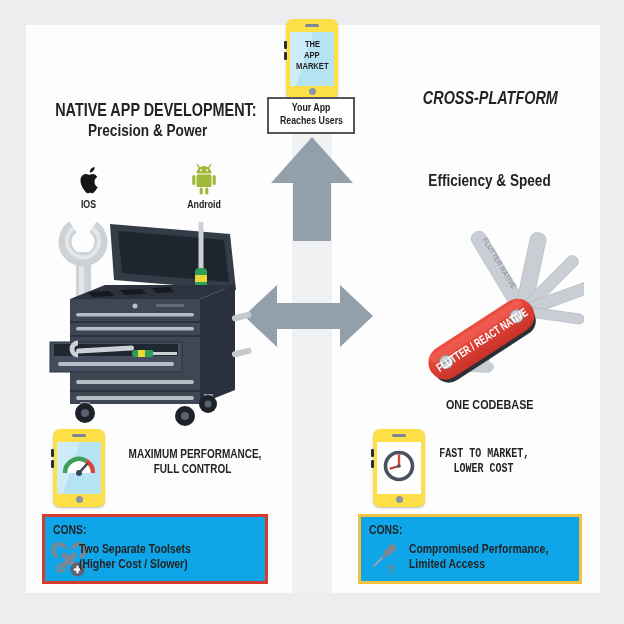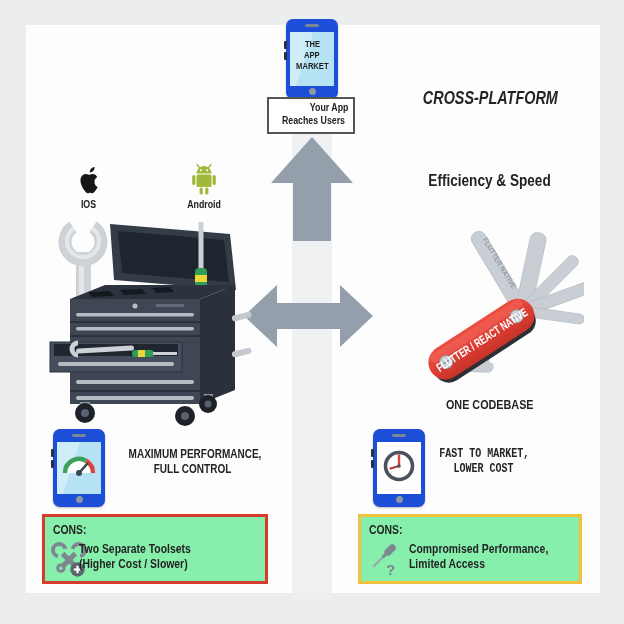--- a/index.html
+++ b/index.html
@@ -9,28 +9,28 @@
   .band{position:absolute;left:292px;top:131px;width:40px;height:462px;background:#eff1f2;}
   .abs{position:absolute;}
   .cx{display:inline-block;transform:scaleX(0.8);white-space:nowrap;font-weight:bold;}
   .cxl{display:inline-block;transform:scaleX(0.8);transform-origin:0 50%;white-space:nowrap;font-weight:bold;}
   .center{text-align:center;}
   .t18{font-size:18px;line-height:21px;}
   .t17{font-size:17px;line-height:20px;}
   .t13{font-size:13px;line-height:15px;}
   .t12{font-size:12.5px;line-height:15px;}
   .t11{font-size:11px;line-height:13px;}
-  .phone{position:absolute;background:#1d4ed8;border-radius:7px;box-shadow:0 1px 2px rgba(0,0,0,.25);}
+  .phone{position:absolute;background:#fde047;border-radius:7px;box-shadow:0 1px 2px rgba(0,0,0,.25);}
   .phone .screen{position:absolute;left:4px;right:4px;top:13px;bottom:13px;background:#b5e3f4;overflow:hidden;}
   .phone .screen.white{background:#fefefe;}
   .phone .spk{position:absolute;top:5px;left:50%;width:14px;height:3px;margin-left:-7px;background:#7a8697;border-radius:2px;}
   .phone .home{position:absolute;bottom:4px;left:50%;width:7px;height:7px;margin-left:-3.5px;border-radius:50%;background:#8b97a5;}
   .phone .sbtn{position:absolute;left:-2px;width:2.5px;height:8px;background:#28303d;border-radius:1px;}
   .shine{position:absolute;left:-30%;top:-10%;width:60%;height:130%;background:rgba(255,255,255,.35);transform:rotate(18deg);}
-  .consbox{position:absolute;background:#86efac;}
+  .consbox{position:absolute;background:#0ea5e9;}
   .consbox.red{border:3px solid #d63b30;}
   .consbox.yellow{border:3px solid #f2c13d;}
 </style>
 </head>
 <body>
 
 <div class="stage">
   <div class="panel"></div>
   <div class="band"></div>
 
@@ -42,33 +42,37 @@
       <div class="shine"></div>
       <div class="center" style="position:relative;padding-top:6px;font-size:9.5px;line-height:11px;color:#1d1d1d;">
         <div><span class="cx">THE</span></div>
         <div><span class="cx">APP</span></div>
         <div><span class="cx">MARKET</span></div>
       </div>
     </div>
     <div class="home"></div>
   </div>
 
-  <div class="abs center" style="left:267px;top:97px;width:84px;height:31px;background:#fff;border:2px solid #555;padding-top:2px;text-align:right;">
+  <div class="abs center" style="left:267px;top:97px;width:84px;height:31px;background:#fff;border:2px solid #555;padding-top:2px;">
     <div class="t11"><span class="cx">Your App</span></div>
     <div class="t11"><span class="cx">Reaches Users</span></div>
   </div>
 
   <svg class="abs" style="left:271px;top:137px;" width="82" height="104" viewBox="0 0 82 104">
     <polygon points="41,0 82,46 60,46 60,104 22,104 22,46 0,46" fill="#93a0ac"></polygon>
   </svg>
 
   <svg class="abs" style="left:244px;top:285px;" width="129" height="62" viewBox="0 0 129 62">
     <polygon points="0,31 33,0 33,18 96,18 96,0 129,31 96,62 96,44 33,44 33,62" fill="#93a0ac"></polygon>
   </svg>
 
+  <div class="abs center" style="left:30px;top:100px;width:235px;">
+    <div class="t18"><span class="cx">NATIVE APP DEVELOPMENT:</span></div>
+    <div class="t17"><span class="cx">Precision &amp; Power</span></div>
+  </div>
 
   <svg class="abs" style="left:77px;top:166px;" width="24" height="29" viewBox="0 0 24 29">
     <path d="M12.8,6.4 C12.6,3.5 14.9,1 17.6,0.9 C17.9,3.8 15.5,6.3 12.8,6.4 Z" fill="#161616"></path>
     <path d="M17.8,8.6 C16.2,7.7 14.5,8 13.3,8.5 C12.6,8.8 12,8.8 11.3,8.5 C9.8,7.9 7.9,7.7 6.2,8.8 C3.8,10.3 2.9,13.5 3.8,17.1 C4.7,20.8 6.9,24.5 9.1,26.4 C10,27.2 11,27.3 11.9,26.9 C12.6,26.6 13.4,26.6 14.1,26.9 C15,27.3 16,27.2 16.9,26.4 C18.3,25.2 19.7,23.3 20.7,21.1 C18.6,20 17.5,18.1 17.5,15.9 C17.5,13.8 18.5,12.1 20.2,11.1 C19.6,10 18.8,9.1 17.8,8.6 Z" fill="#161616"></path>
   </svg>
   <div class="abs center t11" style="left:66px;top:198px;width:44px;">
     <span class="cx">IOS</span>
   </div>
 
   <svg class="abs" style="left:189px;top:164px;" width="30" height="32" viewBox="0 0 30 32">

